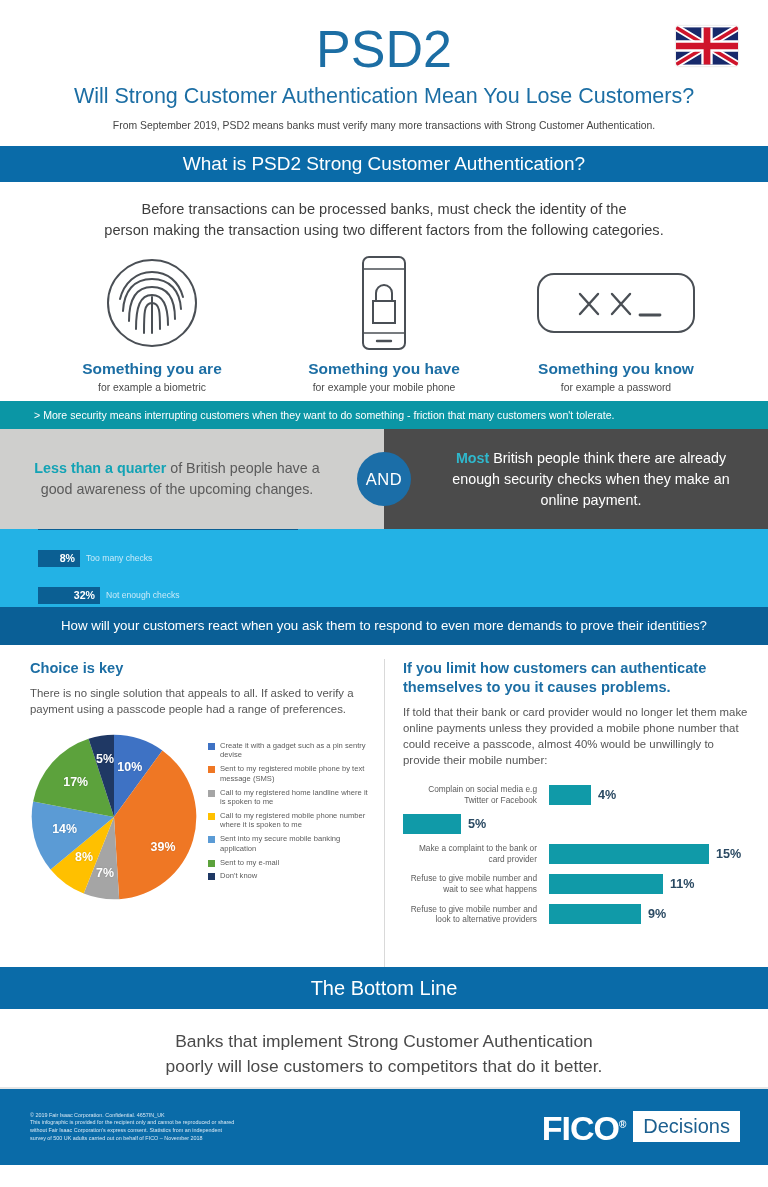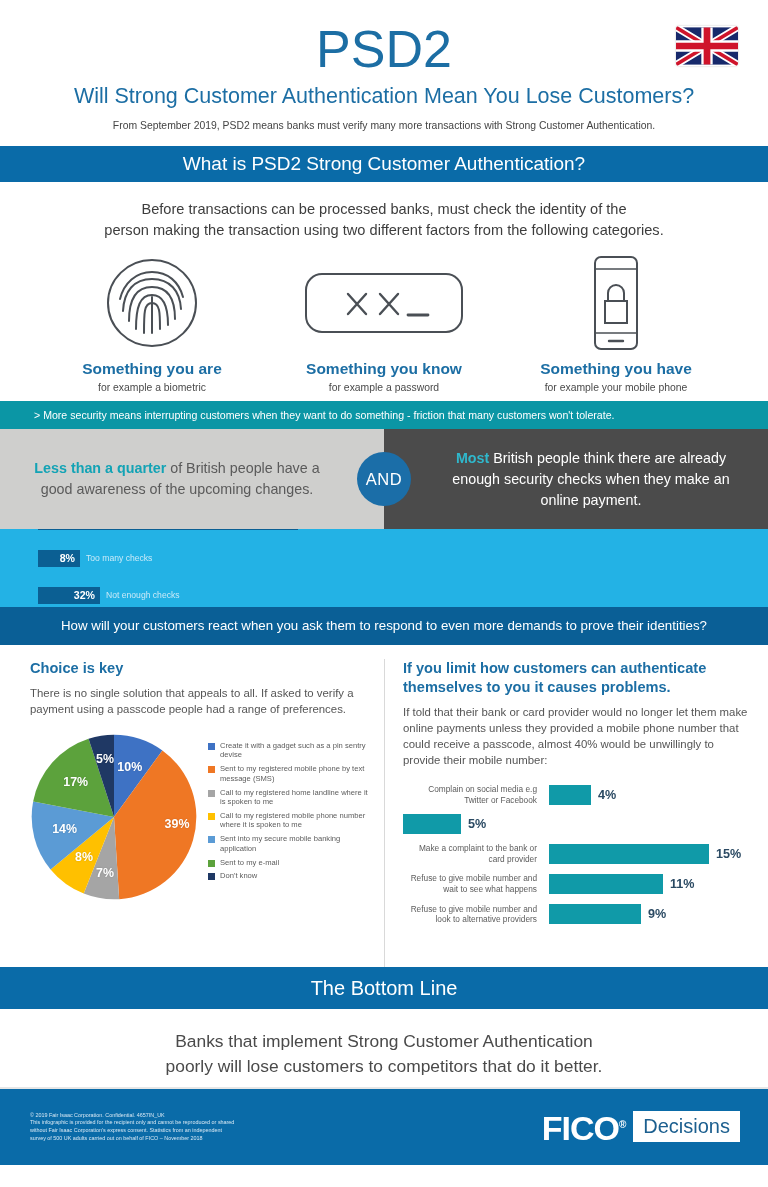--- a/index.html
+++ b/index.html
@@ -363,44 +363,44 @@
           <path d="M23 54 C24 34 34 22 52 22 C70 22 80 34 81 52" fill="none" stroke="#4a4f55" stroke-width="2" stroke-linecap="round"></path>
           <path d="M20 42 C24 26 36 15 52 15 C68 15 79 25 83 40" fill="none" stroke="#4a4f55" stroke-width="2" stroke-linecap="round"></path>
         </svg>
       </div>
       <div class="factor-title">Something you are</div>
       <div class="factor-sub">for example a biometric</div>
     </div>
 
     <div class="factor">
       <div class="factor-art">
-        <svg width="160" height="66" viewBox="0 0 160 66">
-          <rect x="2" y="4" width="156" height="58" rx="16" fill="none" stroke="#4a4f55" stroke-width="2"></rect>
-          <path d="M44 24 L62 44 M62 24 L44 44" stroke="#4a4f55" stroke-width="2.4" stroke-linecap="round"></path>
-          <path d="M76 24 L94 44 M94 24 L76 44" stroke="#4a4f55" stroke-width="2.4" stroke-linecap="round"></path>
-          <path d="M104 45 L124 45" stroke="#4a4f55" stroke-width="2.8" stroke-linecap="round"></path>
-        </svg>
-      </div>
-      <div class="factor-title">Something you know</div>
-      <div class="factor-sub">for example a password</div>
-    </div>
-
-    <div class="factor">
-      <div class="factor-art">
         <svg width="58" height="96" viewBox="0 0 58 96">
           <rect x="8" y="2" width="42" height="92" rx="6" fill="none" stroke="#4a4f55" stroke-width="2"></rect>
           <line x1="8" y1="14" x2="50" y2="14" stroke="#4a4f55" stroke-width="1.6"></line>
           <line x1="8" y1="78" x2="50" y2="78" stroke="#4a4f55" stroke-width="1.6"></line>
           <line x1="22" y1="86" x2="36" y2="86" stroke="#4a4f55" stroke-width="2.4" stroke-linecap="round"></line>
           <path d="M21 46 L21 38 A8 8 0 0 1 37 38 L37 46" fill="none" stroke="#4a4f55" stroke-width="2"></path>
           <rect x="18" y="46" width="22" height="22" fill="none" stroke="#4a4f55" stroke-width="2"></rect>
         </svg>
       </div>
       <div class="factor-title">Something you have</div>
       <div class="factor-sub">for example your mobile phone</div>
+    </div>
+
+    <div class="factor">
+      <div class="factor-art">
+        <svg width="160" height="66" viewBox="0 0 160 66">
+          <rect x="2" y="4" width="156" height="58" rx="16" fill="none" stroke="#4a4f55" stroke-width="2"></rect>
+          <path d="M44 24 L62 44 M62 24 L44 44" stroke="#4a4f55" stroke-width="2.4" stroke-linecap="round"></path>
+          <path d="M76 24 L94 44 M94 24 L76 44" stroke="#4a4f55" stroke-width="2.4" stroke-linecap="round"></path>
+          <path d="M104 45 L124 45" stroke="#4a4f55" stroke-width="2.8" stroke-linecap="round"></path>
+        </svg>
+      </div>
+      <div class="factor-title">Something you know</div>
+      <div class="factor-sub">for example a password</div>
     </div>
 
   </div>
 
   <div class="bar-teal">&gt; More security means interrupting customers when they want to do something - friction that many customers won't tolerate.</div>
 
   <div class="split">
     <div class="split-left">
       <p>
         <span class="hl-teal">Less than a quarter</span><span> of British people have a good awareness of the upcoming changes.</span>
@@ -451,21 +451,21 @@
                 <path d="M50,50 L78.80147736233118,10.358167275627572 A49,49 0 0,1 53.07673545693636,98.9033096929853 Z" fill="#ef7724"></path>
                 <path d="M50,50 L53.07673545693636,98.9033096929853 A49,49 0 0,1 31.96189691845077,95.55904780852433 Z" fill="#a5a5a5"></path>
                 <path d="M50,50 L31.96189691845077,95.55904780852433 A49,49 0 0,1 12.244851103986335,81.2337754976858 Z" fill="#ffc000"></path>
                 <path d="M50,50 L12.244851103986335,81.2337754976858 A49,49 0 0,1 1.8679247142942614,40.81831558529949 Z" fill="#5b9bd5"></path>
                 <path d="M50,50 L1.8679247142942614,40.81831558529949 A49,49 0 0,1 34.858167275627565,3.3982307015374786 Z" fill="#5ca23c"></path>
                 <path d="M50,50 L34.858167275627565,3.3982307015374786 A49,49 0 0,1 49.99999999999999,1 Z" fill="#1f3864"></path>
               </g>
           </svg>
           <div id="pie-labels">
               <div class="pie-lbl" style="left: 99.7717px; top: 27.4596px; transform: translateX(-50%);">10%</div>
-              <div class="pie-lbl" style="left: 133.012px; top: 84px; transform: translateX(-50%); margin-left: 14px;">39%</div>
+              <div class="pie-lbl" style="left: 133.012px; top: 107px; transform: translateX(-50%);">39%</div>
               <div class="pie-lbl" style="left: 74.9856px; top: 132.915px; transform: translateX(-50%);">7%</div>
               <div class="pie-lbl" style="left: 54.0004px; top: 117.291px; transform: translateX(-50%);">8%</div>
               <div class="pie-lbl" style="left: 34.5651px; top: 88.6927px; transform: translateX(-50%);">14%</div>
               <div class="pie-lbl" style="left: 45.7155px; top: 42.2477px; transform: translateX(-50%);">17%</div>
               <div class="pie-lbl" style="left: 74.9856px; top: 19.0854px; transform: translateX(-50%);">5%</div>
             </div>
         </div>
         <div class="legend" id="pie-legend">
             <div class="legend-item">
               <span class="legend-swatch" style="background:#3e72c4"></span>

